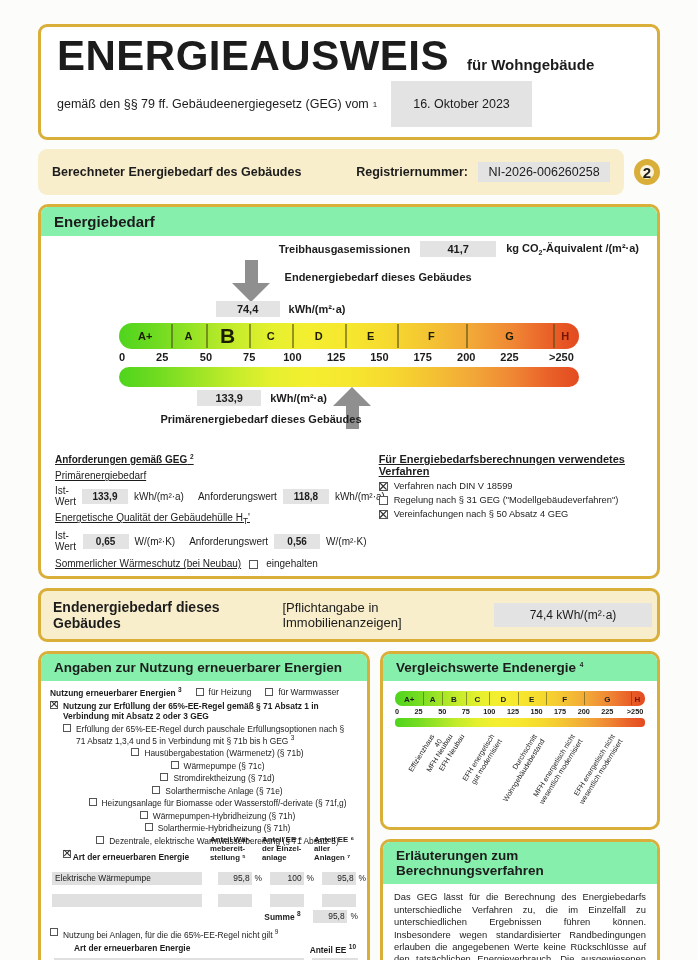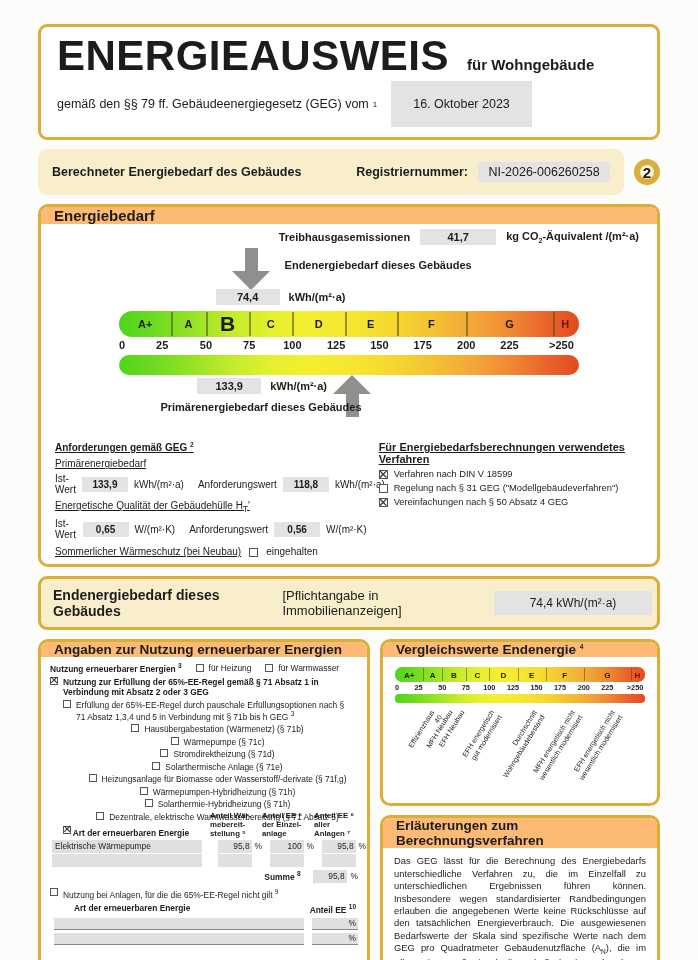--- a/index.html
+++ b/index.html
@@ -17,21 +17,21 @@
 
   
   .regrow { display:flex; align-items:center; gap:10px; margin-top:9px; }
   .regbar { flex:1; background:#f9eecb; border-radius:9px; padding:13px 14px; display:flex; align-items:center; font-size:12.5px; font-weight:bold; }
   .reg-num-label { margin-left:auto; }
   .reg-value { background:#e3e3e3; font-weight:normal; padding:3px 8px; margin-left:10px; min-width:132px; text-align:center; }
   .page-circle { width:26px; height:26px; border:6px solid #d9ae39; border-radius:50%; background:#faf3da; display:flex; align-items:center; justify-content:center; font-size:15px; font-weight:bold; flex:none; }
 
   
   .section { border:3px solid #d9ae39; border-radius:10px; margin-top:9px; overflow:hidden; background:#fff; }
-  .section-title { background:#fdba74; padding:0 13px; font-weight:bold; font-size:15px; }
+  .section-title { background:#86efac; padding:6px 13px; font-weight:bold; font-size:15px; }
   .eb-body { padding:5px 14px 7px; }
 
   .ghg-row { display:flex; justify-content:flex-end; align-items:center; gap:10px; font-size:11px; font-weight:bold; margin-right:4px; }
   .ghg-value { background:#e3e3e3; width:76px; text-align:center; padding:2px 0; }
   .ghg-row sub { font-size:7px; }
 
   
   .scale-wrap { width:460px; margin:0 auto; position:relative; }
   .zone-top { position:relative; height:66px; }
   .down-arrow { position:absolute; left:28.8%; top:3px; transform:translateX(-50%); }
@@ -89,21 +89,21 @@
   .b { font-weight:bold; }
   .ind1 { margin-left:13px; }
   .ind2 { margin-left:27px;justify-content:center; }
   .usage-row { display:flex; align-items:center; gap:14px; }
   .usage-row .pair { display:flex; align-items:center; gap:5px; }
 
   .t1 { margin:4px 0 0 2px; }
   .t1-head { display:flex; font-size:7.8px; font-weight:bold; line-height:1.12; }
   .th-pre { white-space:pre-line; width:52px; flex:none; }
   .th-name { width:158px; flex:none; align-self:flex-end; text-align:center; font-size:8.4px; }
-  .t1-row { display:flex; align-items:center; margin-top:1px; }
+  .t1-row { display:flex; align-items:center; margin-top:9px; }
   .cell-g { background:#e0e0e0; }
   .c-name { width:150px; flex:none; height:13px; line-height:13px; padding-left:3px; margin-right:8px; }
   .c-val { width:52px; flex:none; display:flex; align-items:center; justify-content:flex-end; gap:3px; }
   .c-val .v { width:34px; text-align:right; padding-right:2px; height:13px; line-height:13px; }
   .t1-sum { display:flex; justify-content:flex-end; align-items:center; gap:4px; margin-top:3px; }
   .t1-sum .v { width:34px; text-align:right; padding-right:2px; height:13px; line-height:13px; }
   .sum-label { font-weight:bold; margin-right:8px; }
   sup { font-size:6.5px; }
 
   .t2-head { display:flex; justify-content:space-between; font-weight:bold; margin:3px 2px 1px 24px; }

